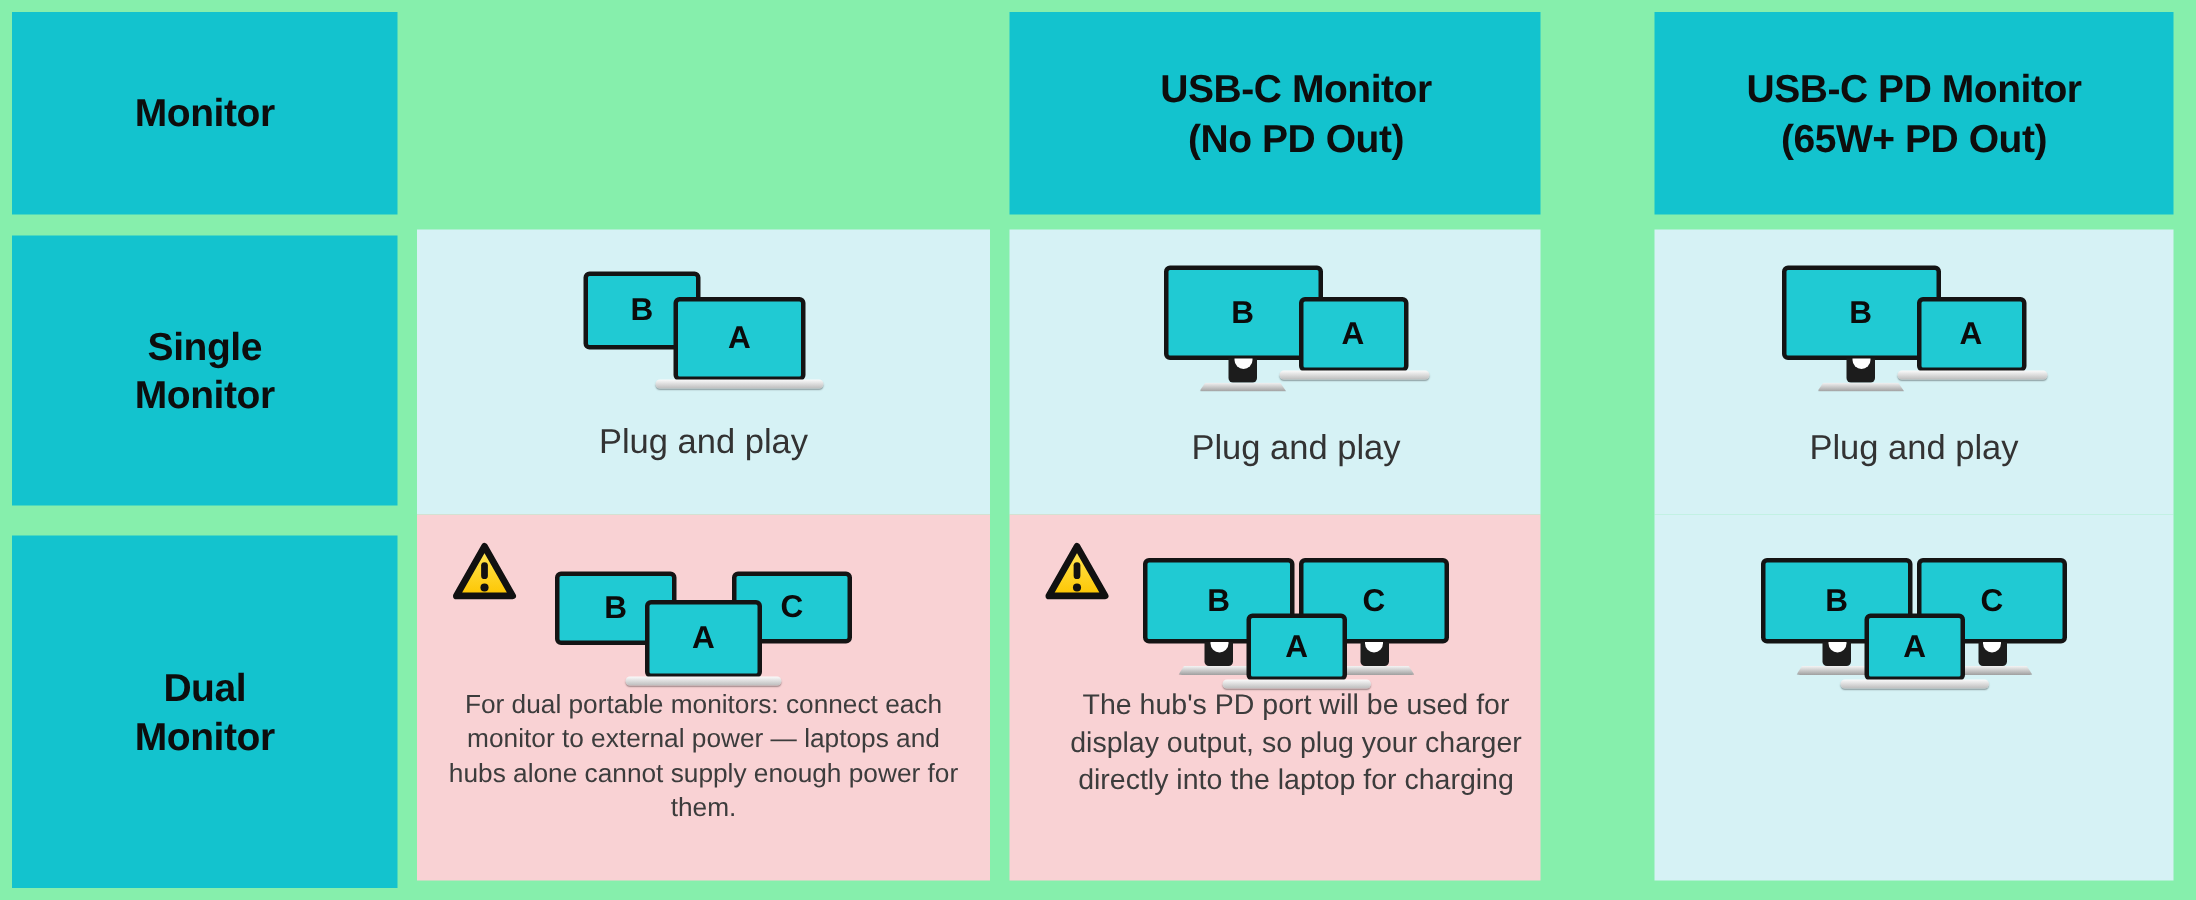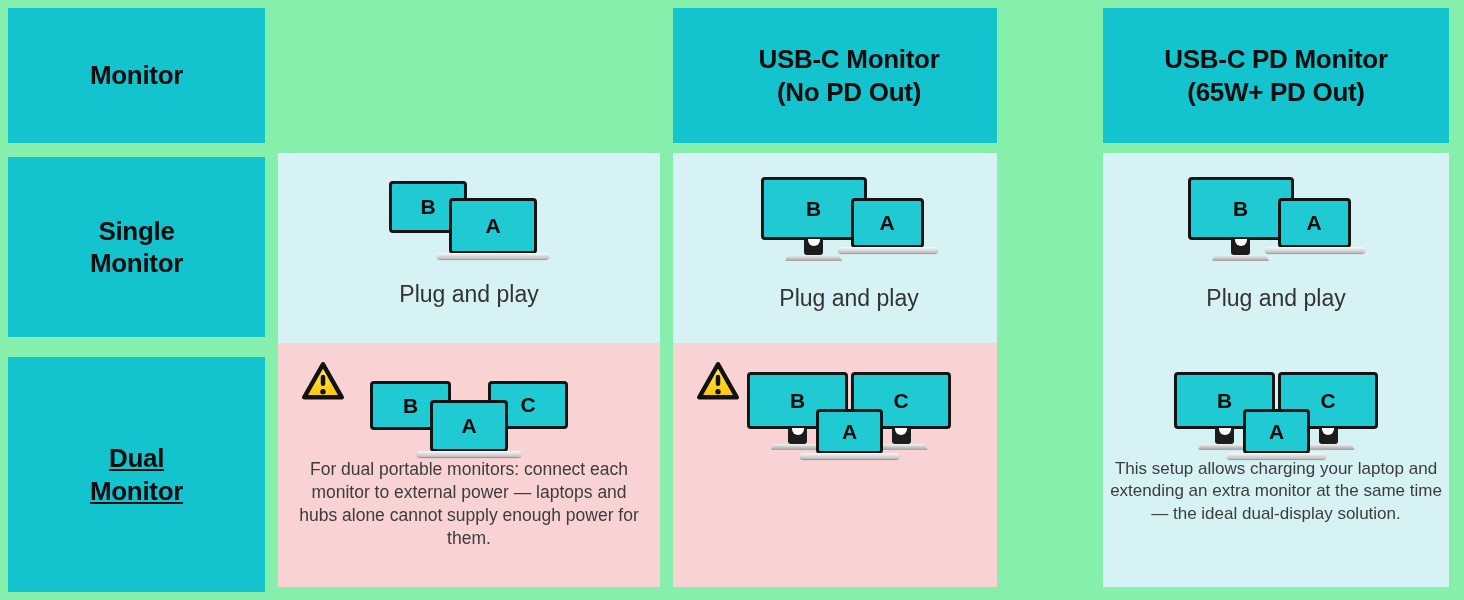--- a/index.html
+++ b/index.html
@@ -66,27 +66,27 @@
     height:6px;margin:0 auto;border-radius:2px;
     background:linear-gradient(#f4f4f4,#9f9f9f);
     clip-path:polygon(7% 0,93% 0,100% 100%,0 100%);
     box-shadow:0 1px 1px rgba(0,0,0,.25);
   }
   .warn{position:absolute;left:21px;top:16px;}
 
   
   .c1{left:8px;width:257px;}
   .c2{left:278px;width:382px;}
-  .c3{left:673px;width:324px;padding-left:28px;}
+  .c3{left:673px;width:354px;padding-left:28px;}
   .c4{left:1103px;width:346px;}
   .rh{top:8px;height:135px;}
   .r2{top:153px;height:190px;}
   .r3{top:343px;height:244px;}
   .c1.r2{top:157px;height:180px;}
-  .c1.r3{top:357px;height:235px;text-decoration:underline;}
+  .c1.r3{top:357px;height:235px;}
 </style>
 </head>
 <body>
 
 <div class="board">
 
   <div class="cell teal-cell c1 rh">
     <span>Monitor</span>
   </div>
   <div class="cell teal-cell c3 rh">
@@ -222,20 +222,21 @@
         <div class="neck"></div>
         <div class="dbase" style="width:54px;"></div>
       </div>
       <div class="laptop" style="left:69px;top:37px;">
         <div class="screen" style="width:67px;height:45px;">
           <span class="lbl">A</span>
         </div>
         <div class="base" style="width:99px;margin-left:-16px;"></div>
       </div>
     </div>
+    <div class="note note-usbc">The hub's PD port will be used for display output, so plug your charger directly into the laptop for charging</div>
   </div>
 
   <div class="cell body-cell bg-cyan c4 r3">
     <div class="illus il-desktop-dual">
       <div class="desk" style="left:0;top:0;">
         <div class="screen" style="width:101px;height:57px;">
           <span class="lbl">B</span>
         </div>
         <div class="neck"></div>
         <div class="dbase" style="width:54px;"></div>
@@ -247,16 +248,15 @@
         <div class="neck"></div>
         <div class="dbase" style="width:54px;"></div>
       </div>
       <div class="laptop" style="left:69px;top:37px;">
         <div class="screen" style="width:67px;height:45px;">
           <span class="lbl">A</span>
         </div>
         <div class="base" style="width:99px;margin-left:-16px;"></div>
       </div>
     </div>
-    <div class="note note-pd">This setup allows charging your laptop and extending an extra monitor at the same time — the ideal dual-display solution.</div>
   </div>
 
 </div>
 
 </body></html>

